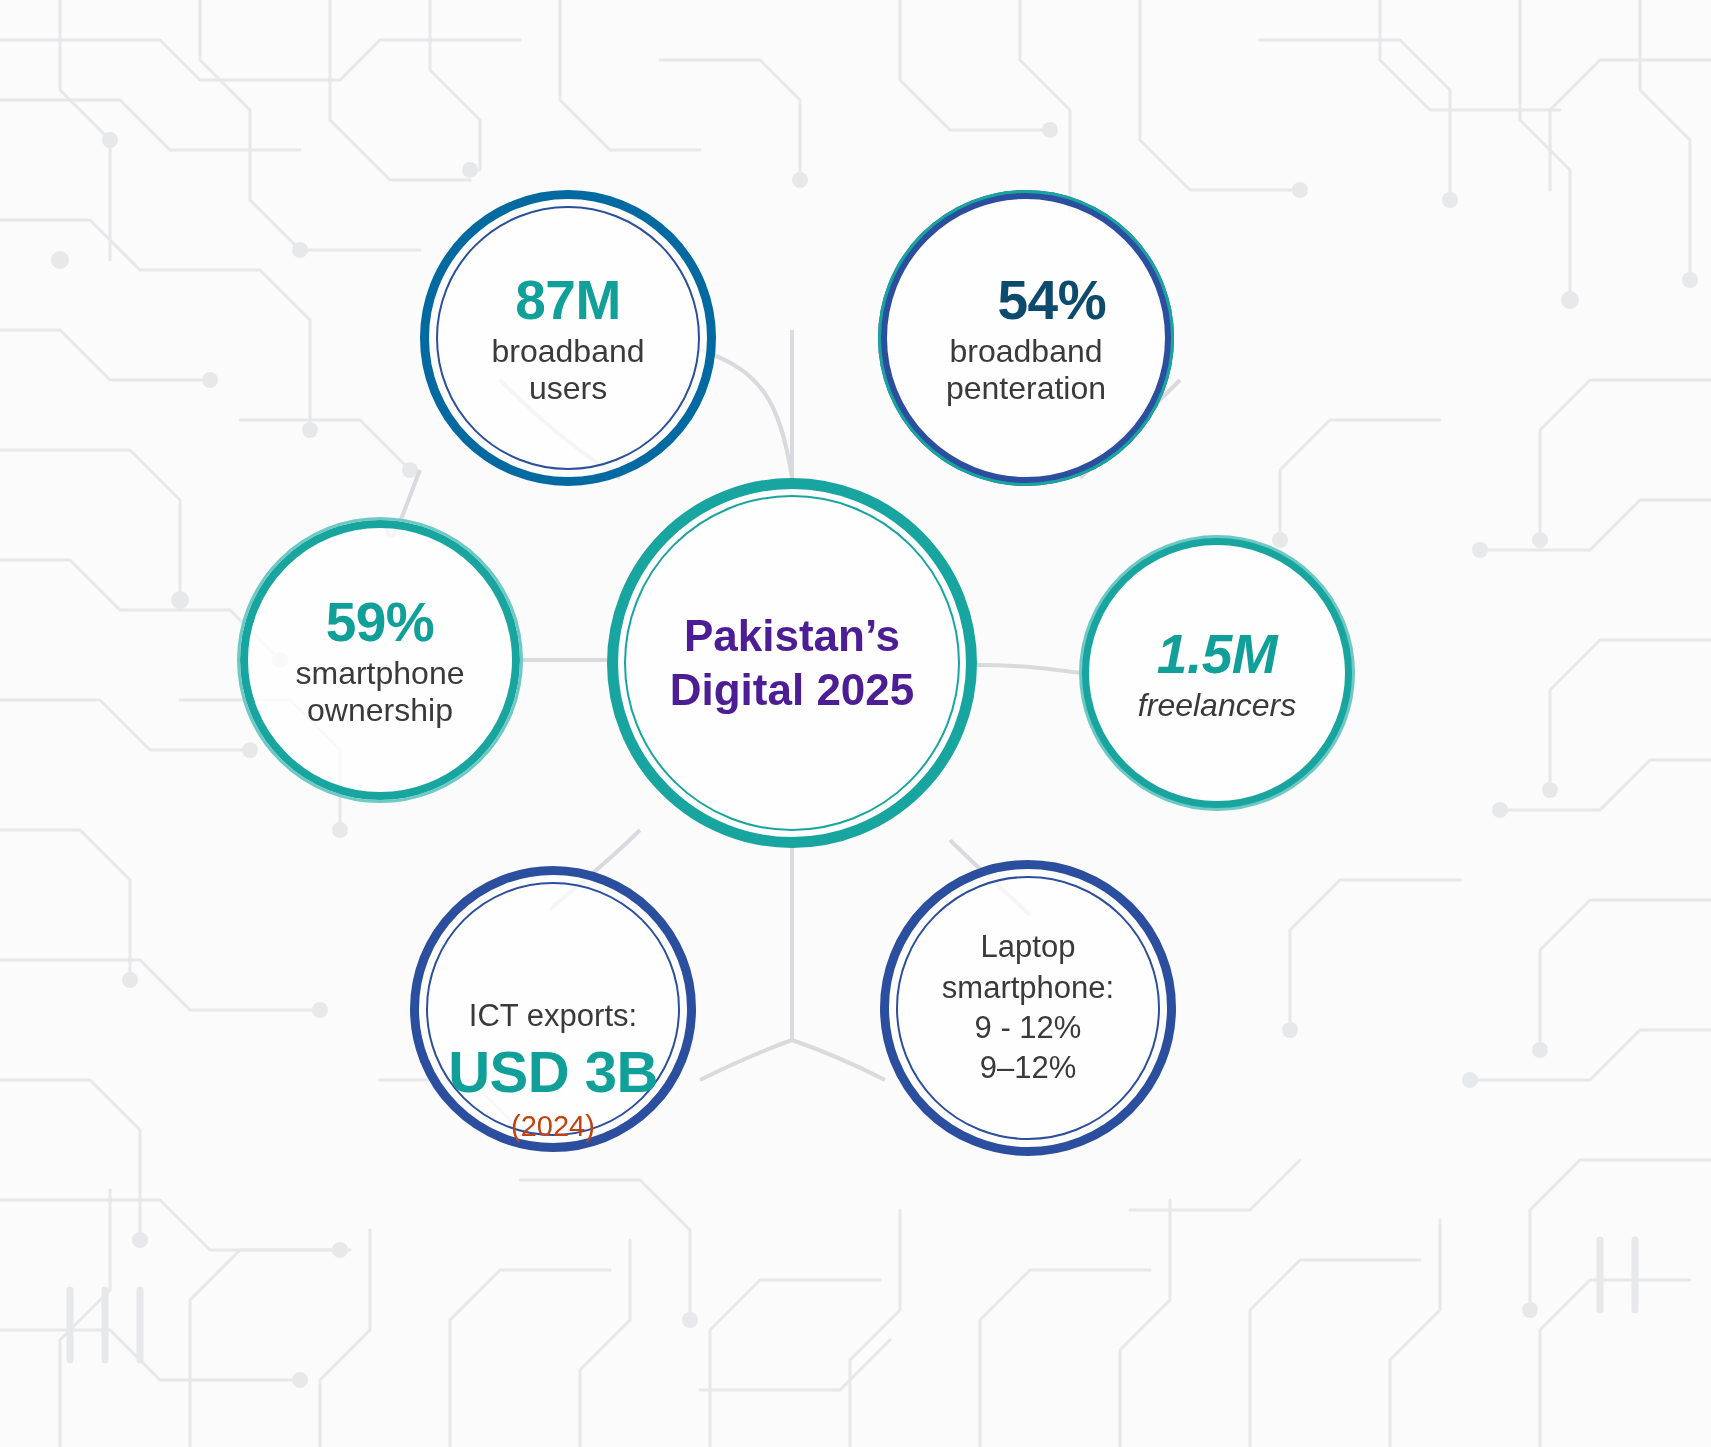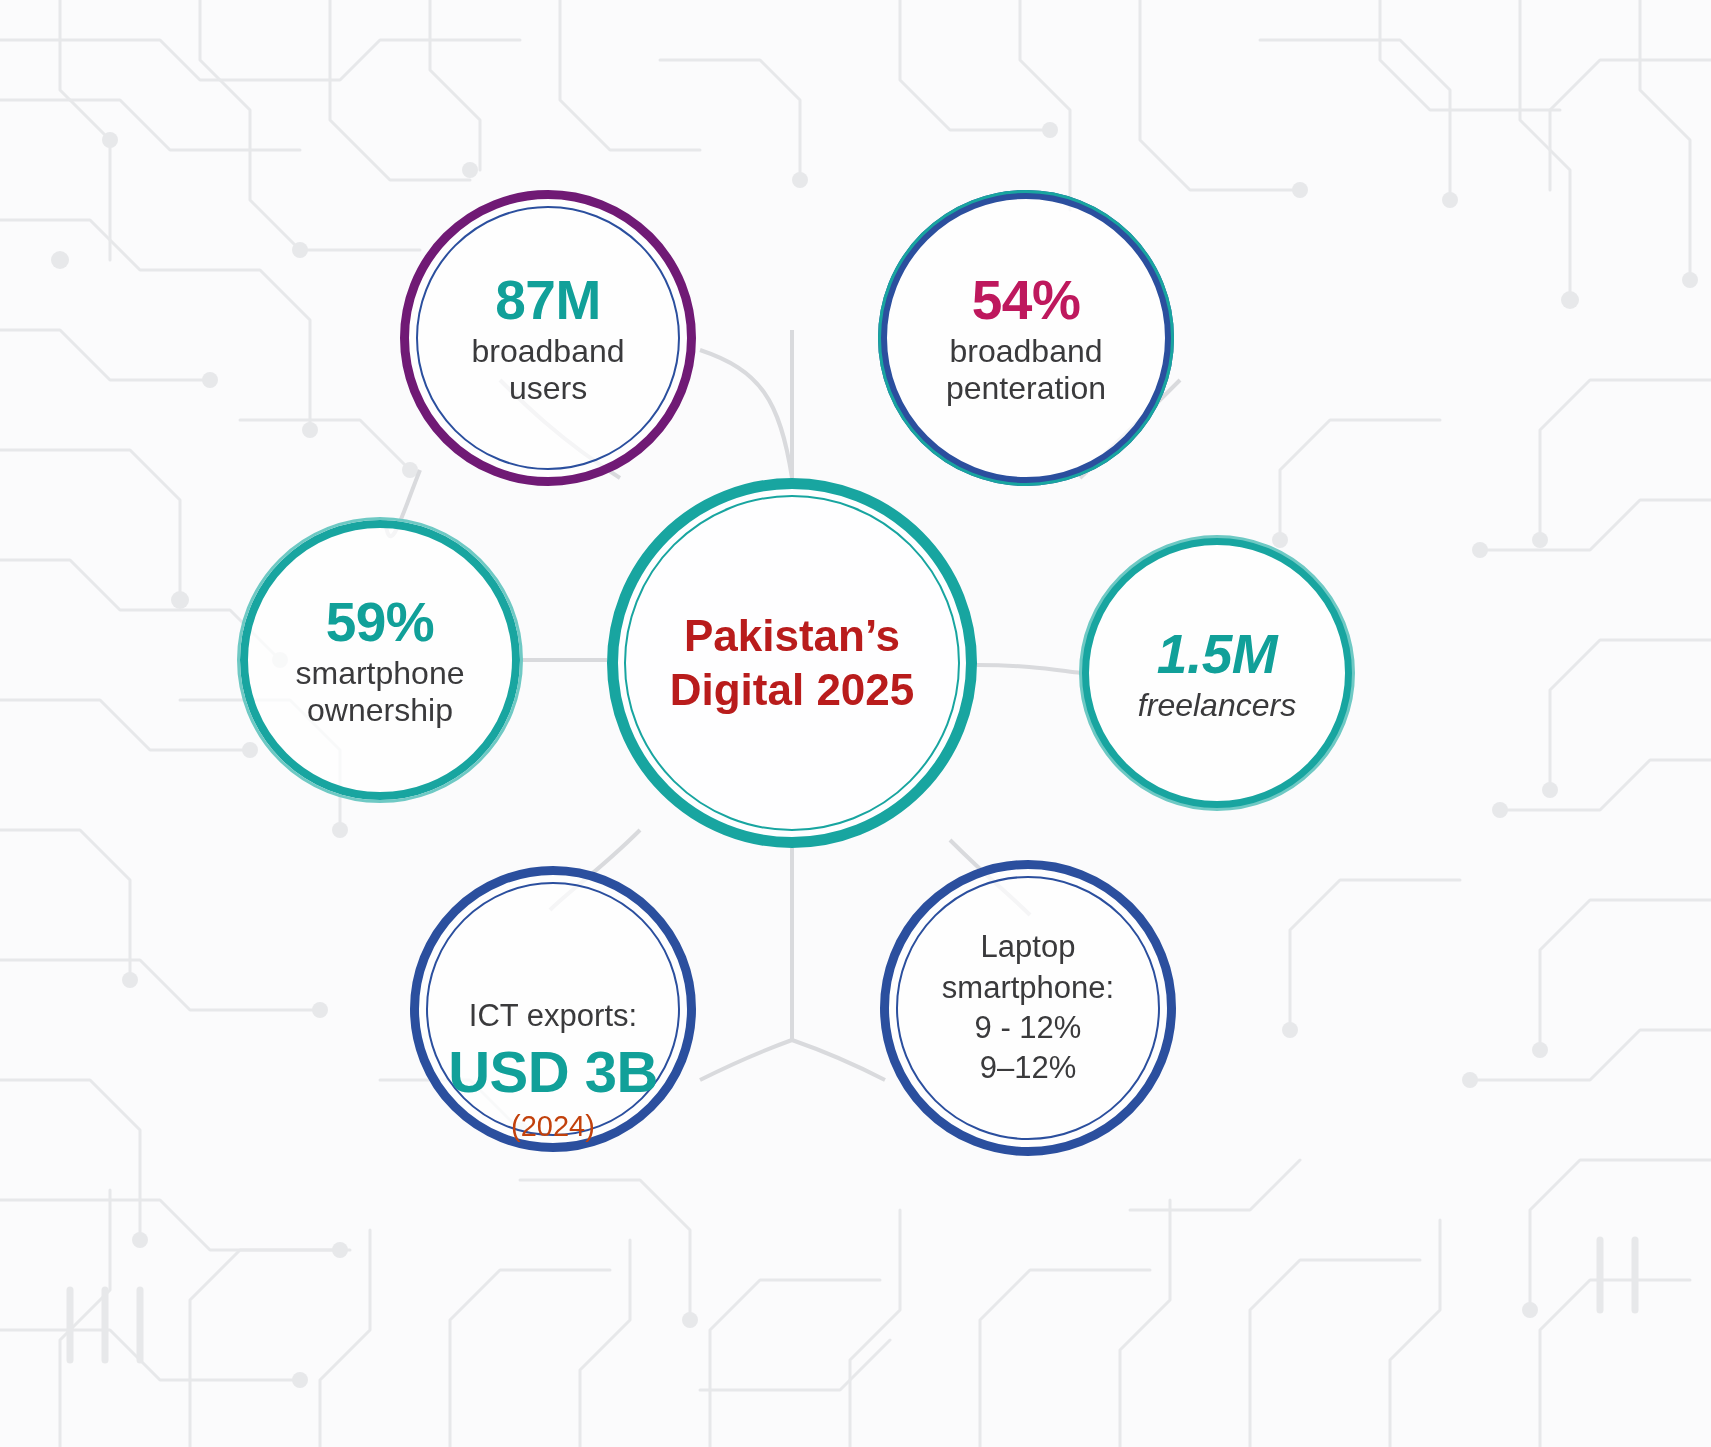--- a/index.html
+++ b/index.html
@@ -81,55 +81,55 @@
     border: 11px solid #18a5a0;
     background: rgba(255,255,255,0.8);
   }
   #center-node .inner {
     left: 6px; top: 6px; right: 6px; bottom: 6px;
     border: 2px solid #18a5a0;
   }
   #center-node .content {
     font-size: 44px;
     font-weight: bold;
-    color: #b91c1c;
+    color: #4c1d95;
     line-height: 1.22;
   }
 
   
   .outer .content { font-size: 32px; }
   .outer .big { font-size: 55px; }
 
   
   #node-broadband-users {
-    left: 400px;
+    left: 420px;
     top: 190px;
     width: 296px;
     height: 296px;
-    border: 9px solid #701a75;
+    border: 9px solid #0369a1;
   }
   #node-broadband-users .inner {
     left: 7px; top: 7px; right: 7px; bottom: 7px;
     border: 2px solid #2b4f9e;
   }
   #node-broadband-users .big { color: #11a099; }
 
   
   #node-broadband-penetration {
     left: 878px;
     top: 190px;
     width: 296px;
     height: 296px;
     border: 9px solid #2b4f9e;
   }
   #node-broadband-penetration .inner {
     left: -9px; top: -9px; right: -9px; bottom: -9px;
     border: 3px solid #18a5a0;
   }
-  #node-broadband-penetration .big { color: #be185d; }
+  #node-broadband-penetration .big { color: #0c4a6e; text-align: right; }
 
   
   #node-smartphone {
     left: 240px;
     top: 520px;
     width: 280px;
     height: 280px;
     border: 8px solid #18a5a0;
   }
   #node-smartphone .inner {

